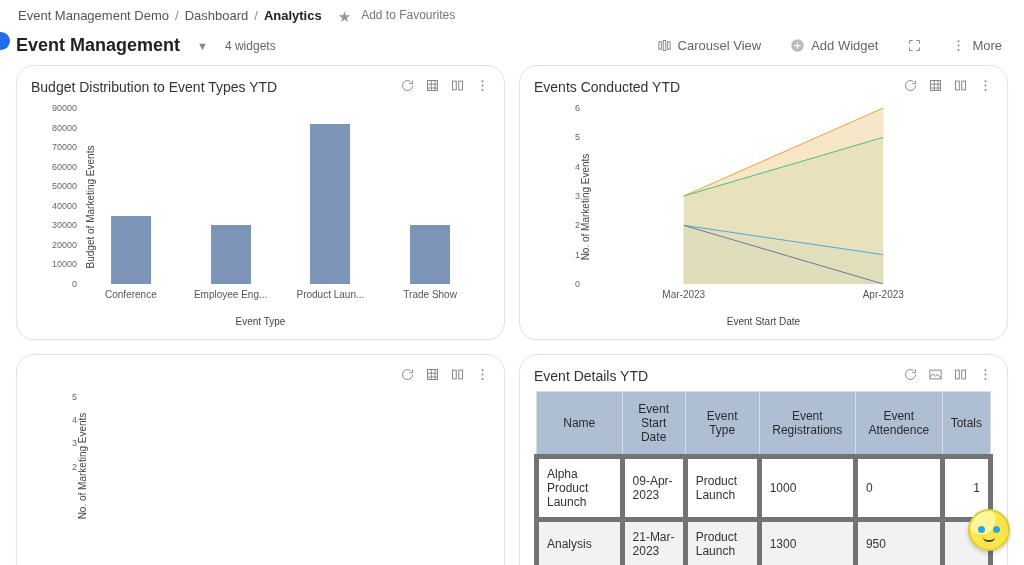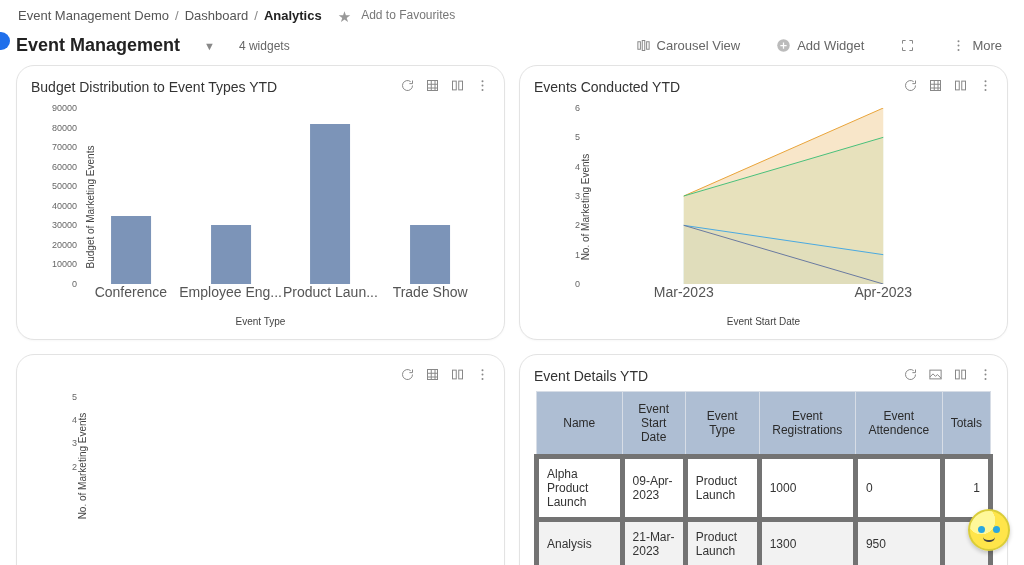--- a/index.html
+++ b/index.html
@@ -28,21 +28,21 @@
     font-size: 13px;
   }
   .breadcrumb-bar .sep { color: #888; }
   .breadcrumb-bar .current { font-weight: 700; color: #222; }
   .star-icon { color: #999; font-size: 15px; margin-left: 10px; }
   .fav-text { color: #777; font-size: 12px; margin-left: 4px; }
 
   .title-bar {
     display: flex; align-items: center;
     padding: 4px 16px 8px 16px;
-    gap: 24px;
+    gap: 17px;
   }
   .page-title { font-size: 18px; font-weight: 700; color: #222; }
   .caret { color: #888; font-size: 11px; }
   .widget-count { color: #666; font-size: 12px; }
   .title-bar .spacer { flex: 1; }
   .tb-btn {
     display: inline-flex; align-items: flex-start;
     gap: 6px; color: #666; font-size: 13px;
     padding: 4px 6px;
   }
@@ -88,21 +88,21 @@
     position: absolute;
     left: 50px; right: 10px; top: 6px; bottom: 28px;
   }
   .ytick {
     position: absolute; left: -40px; width: 36px;
     text-align: right; font-size: 9px; color: #666;
     transform: translateY(-50%);
   }
   .xtick {
     position: absolute; bottom: -16px;
-    font-size: 14px; color: #555;
+    font-size: 10px; color: #555;
     transform: translateX(-50%);
     white-space: nowrap;
   }
   .bar {
     position: absolute; bottom: 0;
     width: 10%;
     background: #7c94b8;
     transform: translateX(-50%);
   }
   .sbar {

